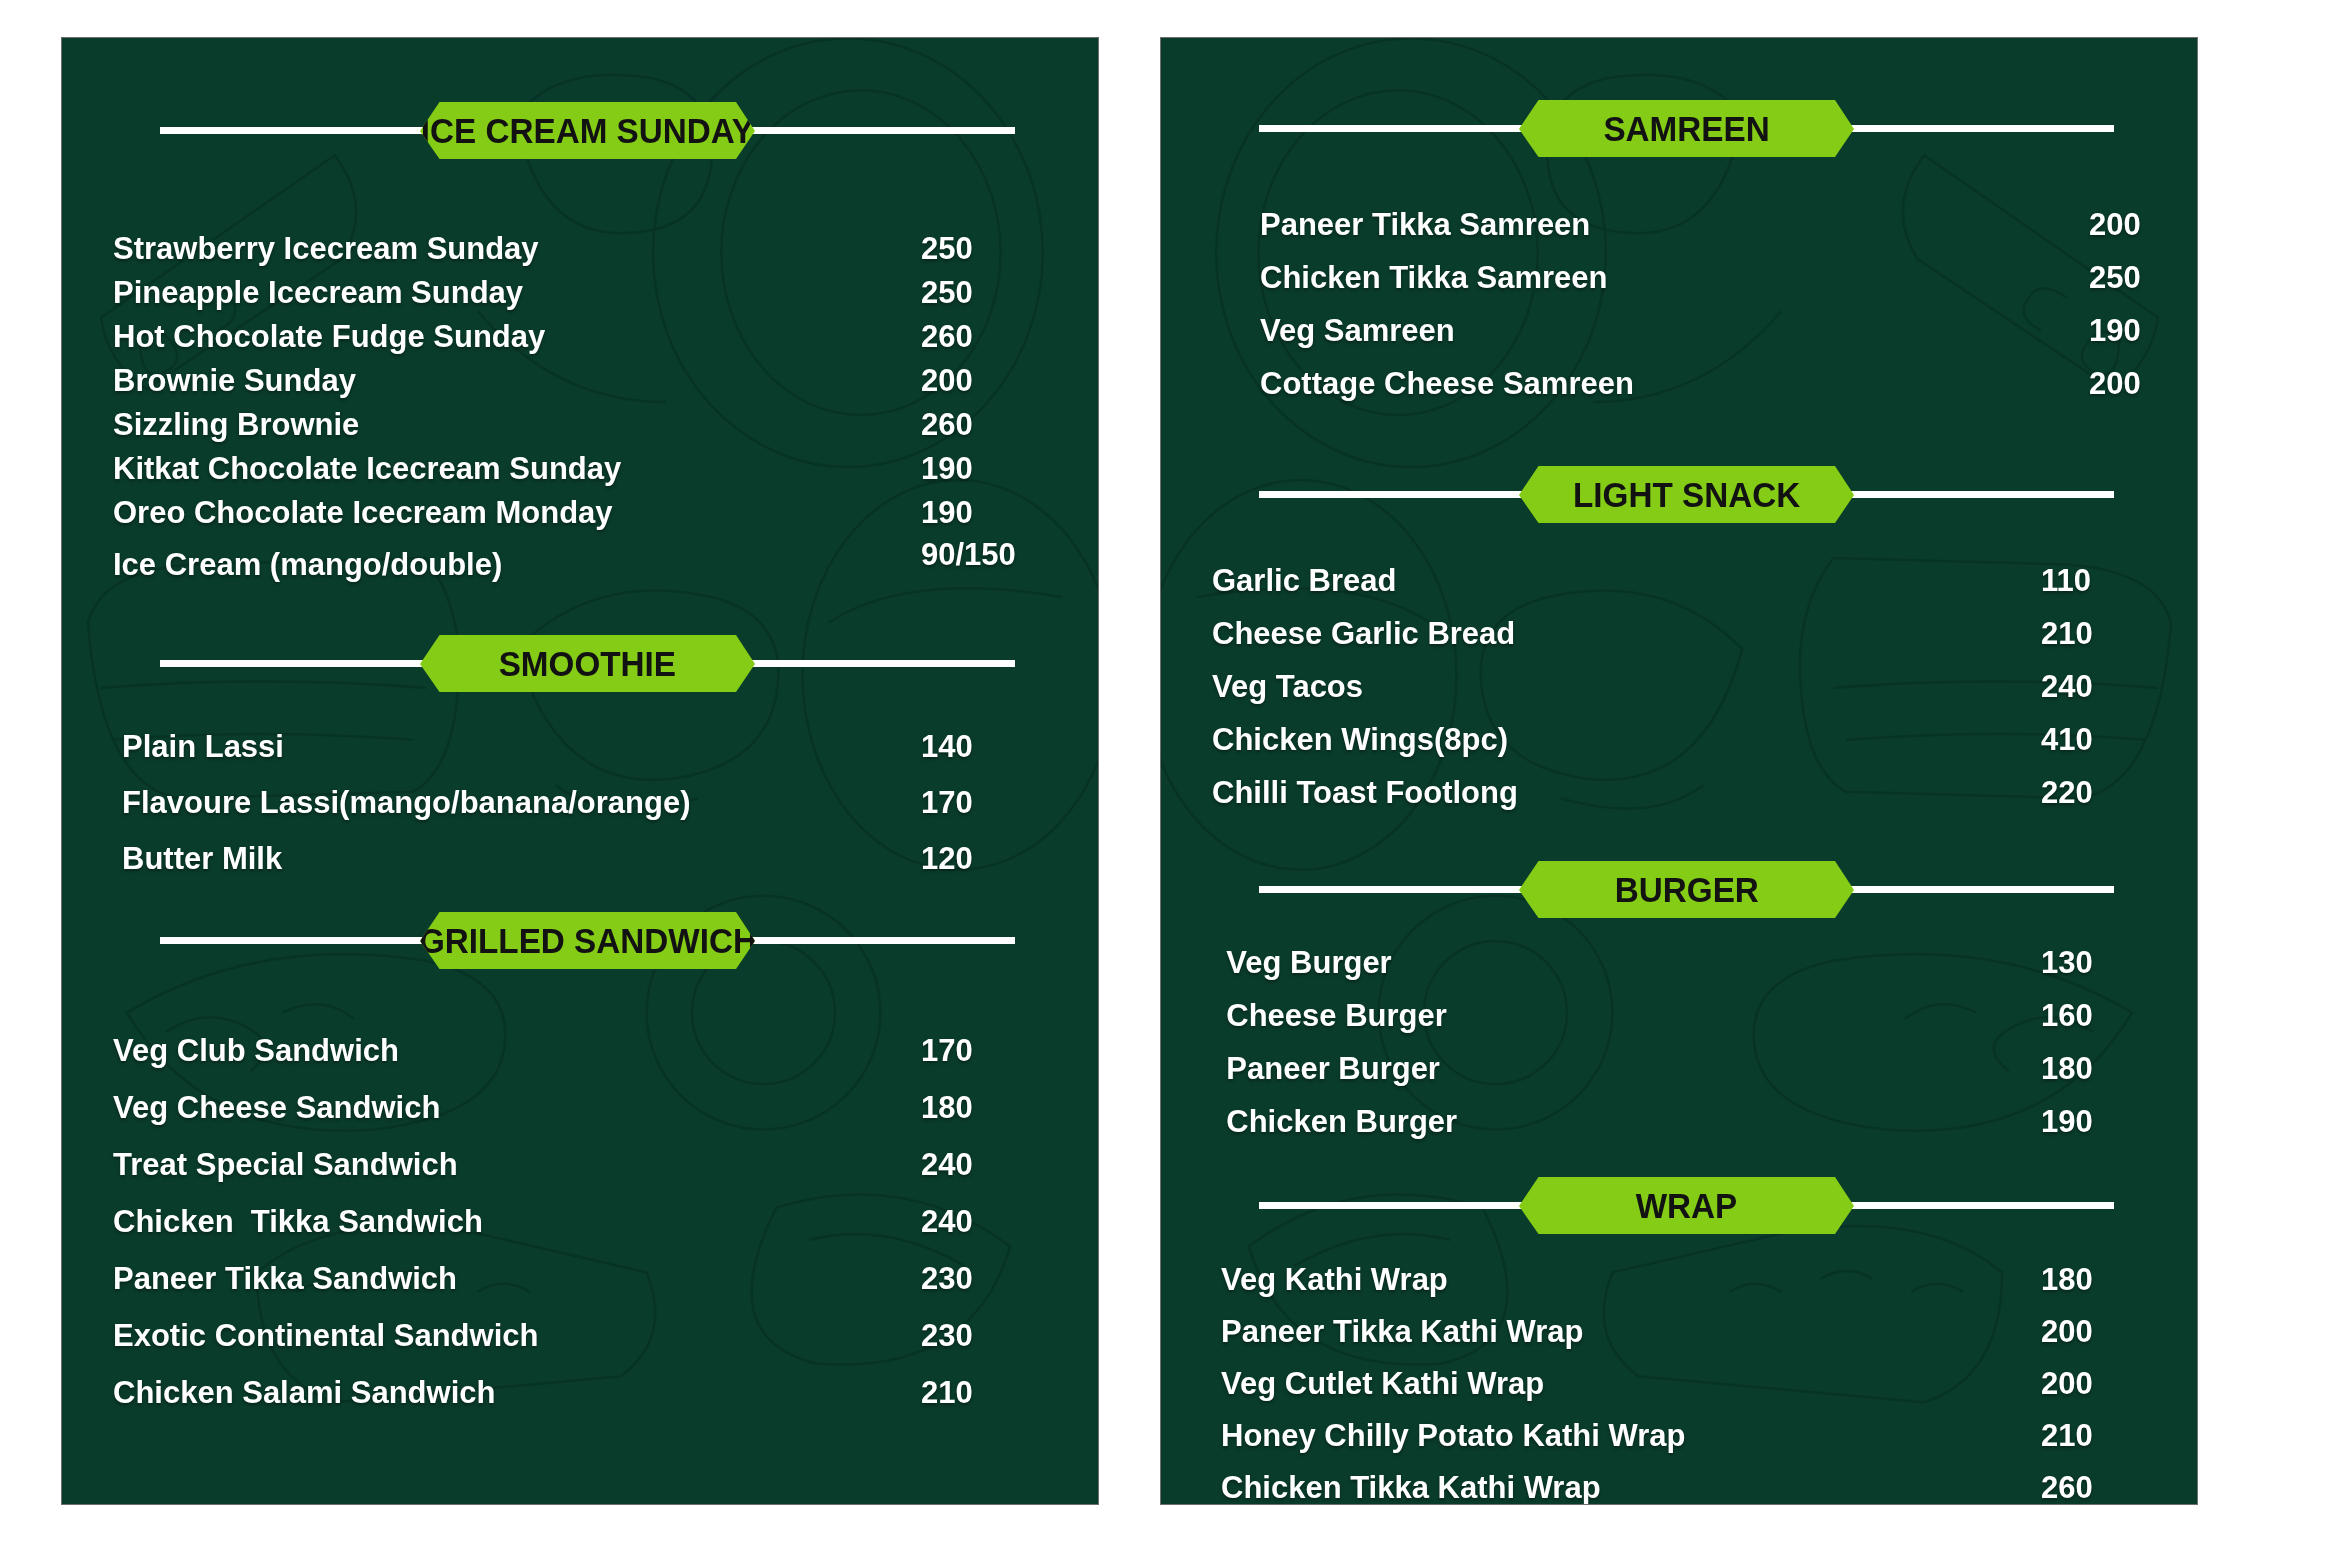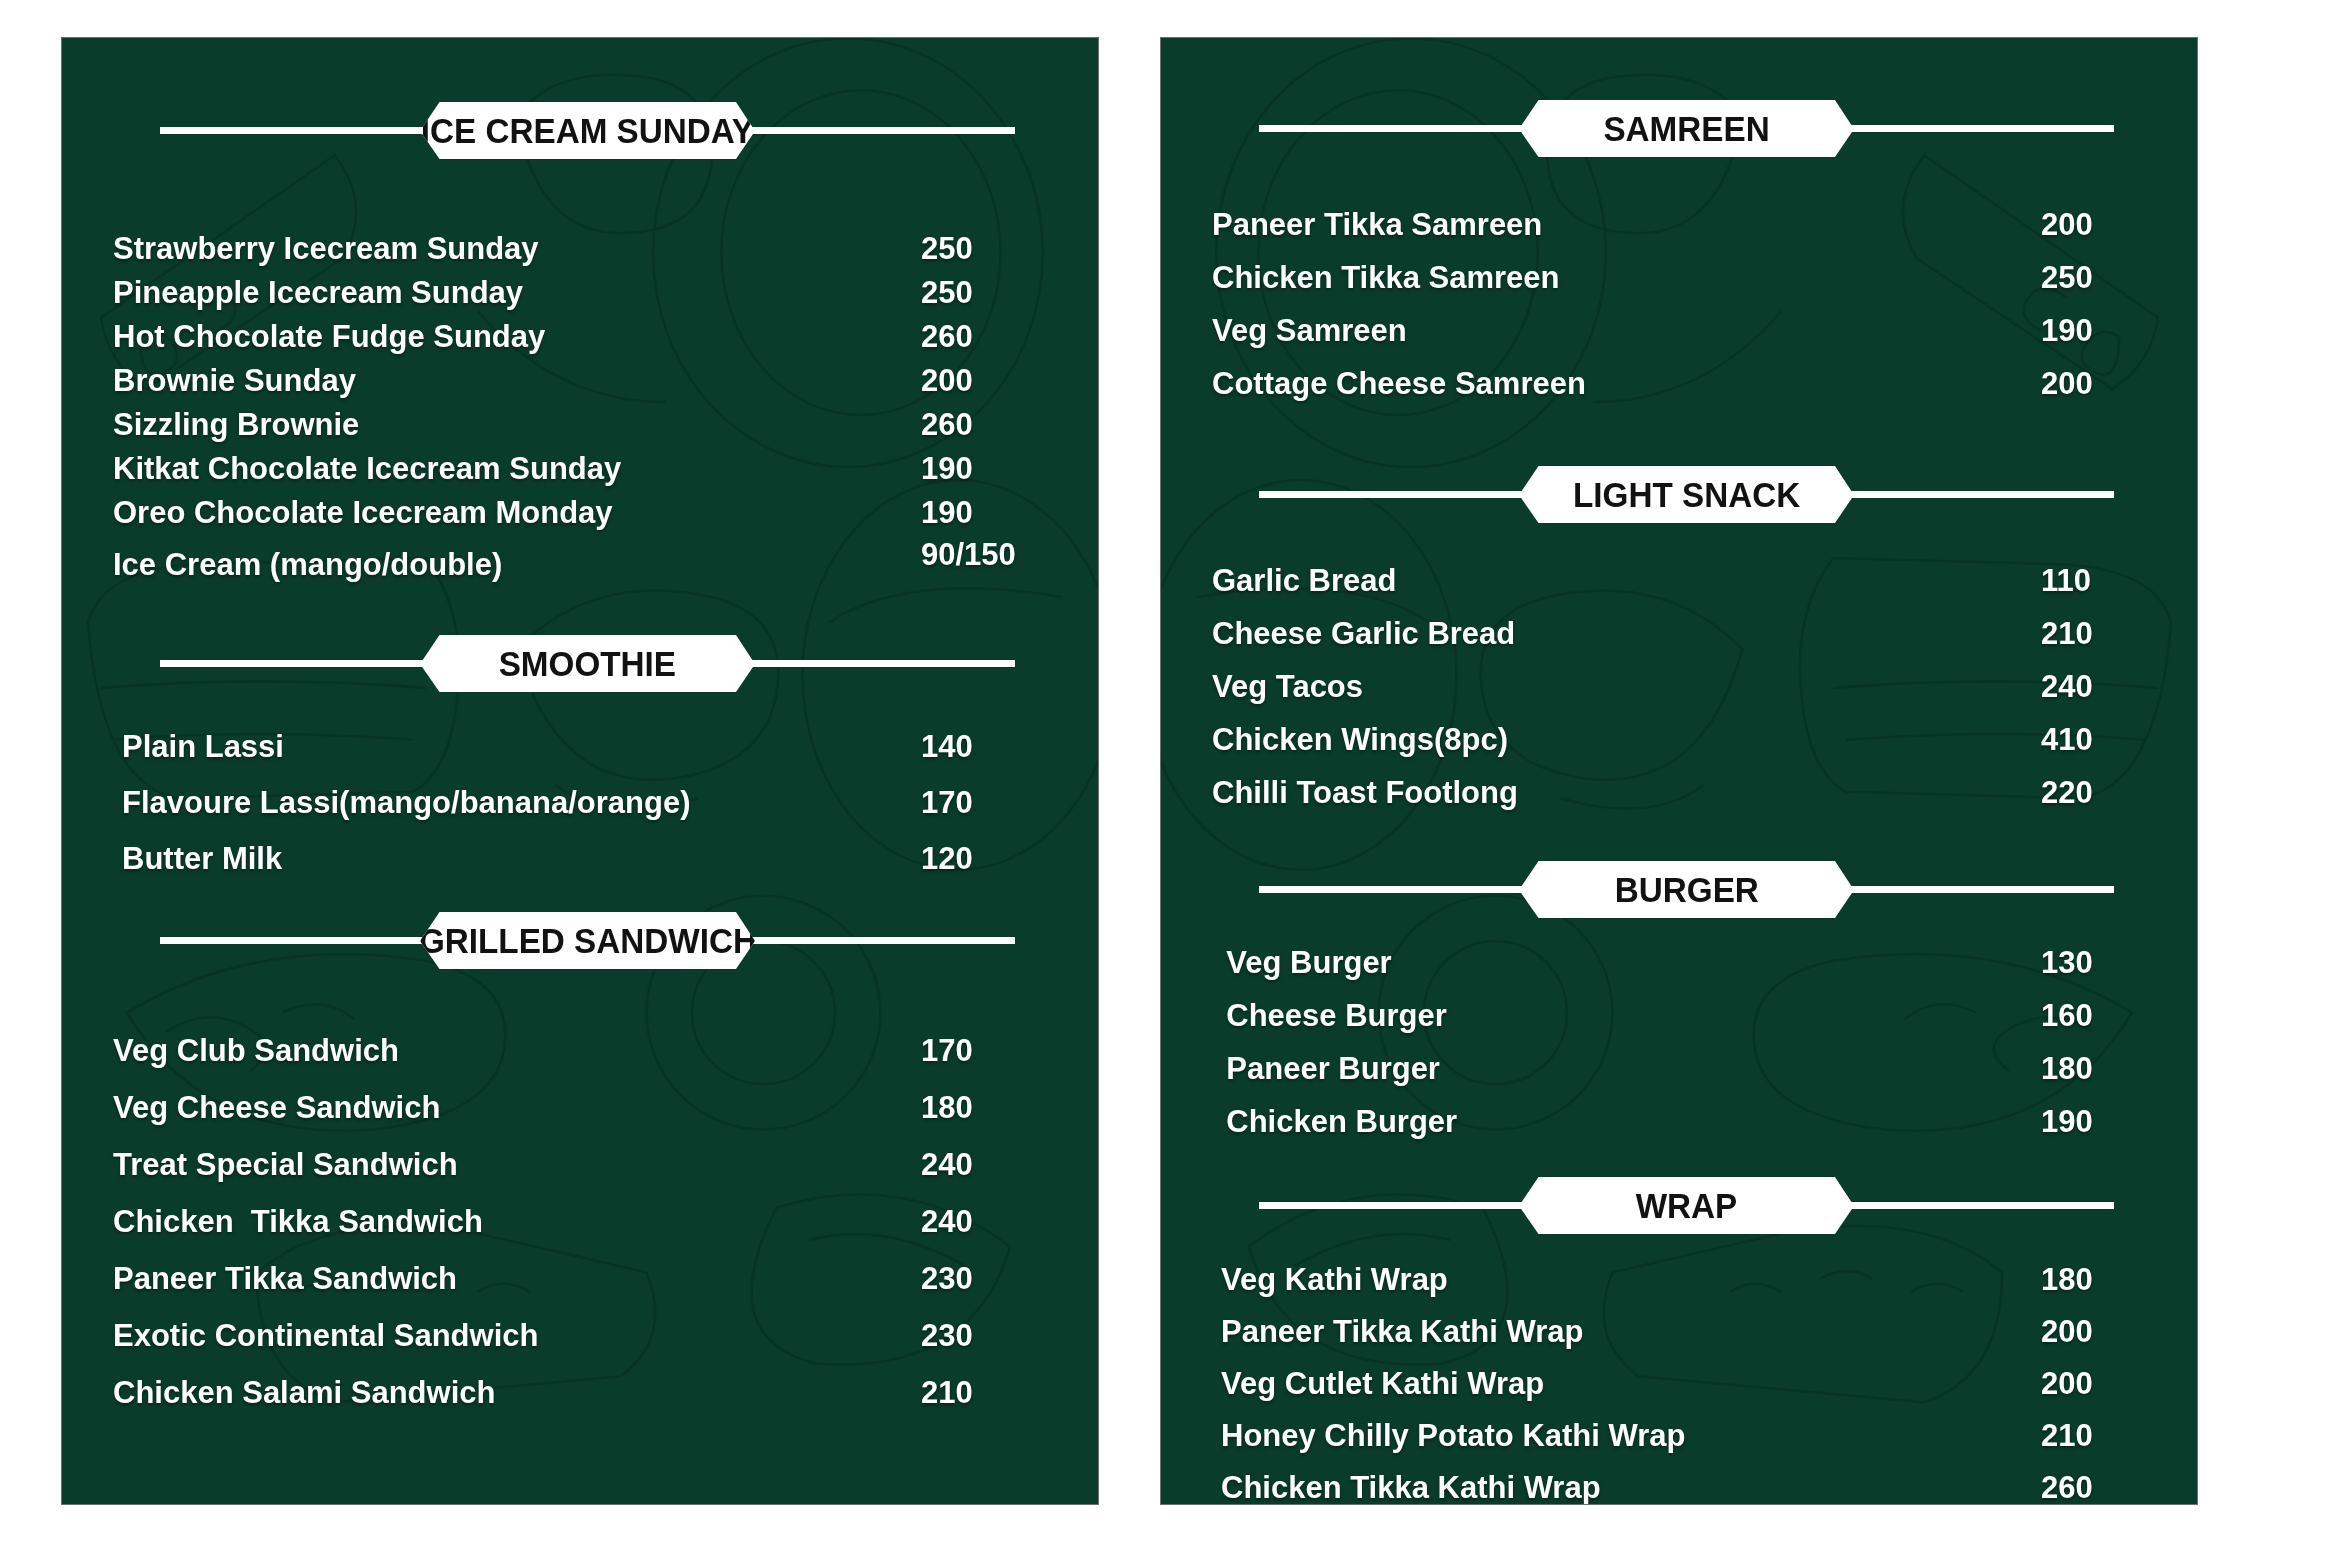--- a/index.html
+++ b/index.html
@@ -18,21 +18,21 @@
     overflow:hidden;
   }
   #panel-left{left:61px;}
   #panel-right{left:1160px;padding-left:24px;}
   .doodles{position:absolute;left:0;top:0;width:100%;height:100%;pointer-events:none;}
   #panel-right .doodles{transform:scaleX(-1);}
   
   .banner-row{position:absolute;left:98px;right:83px;height:57px;}
   .banner-line{position:absolute;left:0;right:0;top:50%;height:6.5px;margin-top:-3.3px;background:#ffffff;}
   .banner{
-    position:relative;margin:0 auto;width:335px;height:57px;background:#ffffff;
+    position:relative;margin:0 auto;width:335px;height:57px;background:#84cc16;
     clip-path:polygon(19.5px 0, 316px 0, 335px 29px, 316px 57px, 19.5px 57px, 0 29px);
     display:flex;align-items:center;justify-content:center;
   }
   .banner span{
     font-size:35px;font-weight:700;color:#121212;white-space:nowrap;
     transform:scaleX(.95);letter-spacing:0px;
   }
   .items{position:absolute;left:51px;right:68px;}
   .row{position:relative;display:flex;align-items:center;}
   .name{
@@ -47,21 +47,21 @@
   #panel-left  .price{left:808px;}
   #panel-right .price{left:829px;}
 
   
   #sec-l0 .banner-row{top:64px;}   #sec-l0 .items{top:189px;}  #sec-l0 .row{height:44px;}
   #sec-l0 .row:last-child{margin-top:7.8px;}
   #sec-l0 .row:last-child .price{transform:translateY(calc(-50% - 10.4px));}
   #sec-l1 .banner-row{top:597px;}  #sec-l1 .items{top:681px;} #sec-l1 .row{height:56px;padding-left:9px;}
   #sec-l2 .banner-row{top:874px;} #sec-l2 .items{top:984px;} #sec-l2 .row{height:57px;}
 
-  #sec-r0 .banner-row{top:62px;}   #sec-r0 .items{top:160px;}  #sec-r0 .row{height:53px;}
+  #sec-r0 .banner-row{top:62px;}   #sec-r0 .items{top:160px;}  #sec-r0 .row{height:53px;margin-left:48px;}
   #sec-r1 .banner-row{top:428px;}  #sec-r1 .items{top:516px;}  #sec-r1 .row{height:53px;}
   #sec-r2 .banner-row{top:823px;} #sec-r2 .items{top:898px;} #sec-r2 .row{height:53px;padding-left:14.3px;}
   #sec-r3 .banner-row{top:1139px;} #sec-r3 .items{top:1216px;text-align:right;} #sec-r3 .row{height:52px;padding-left:9px;}
 </style>
 </head>
 <body>
 
 <div class="panel" id="panel-left">
   <div class="doodle-slot">
   <svg class="doodles" viewBox="0 0 1595 2256" xmlns="http://www.w3.org/2000/svg" fill="none" stroke="#073226" stroke-width="4" opacity="0.85">

